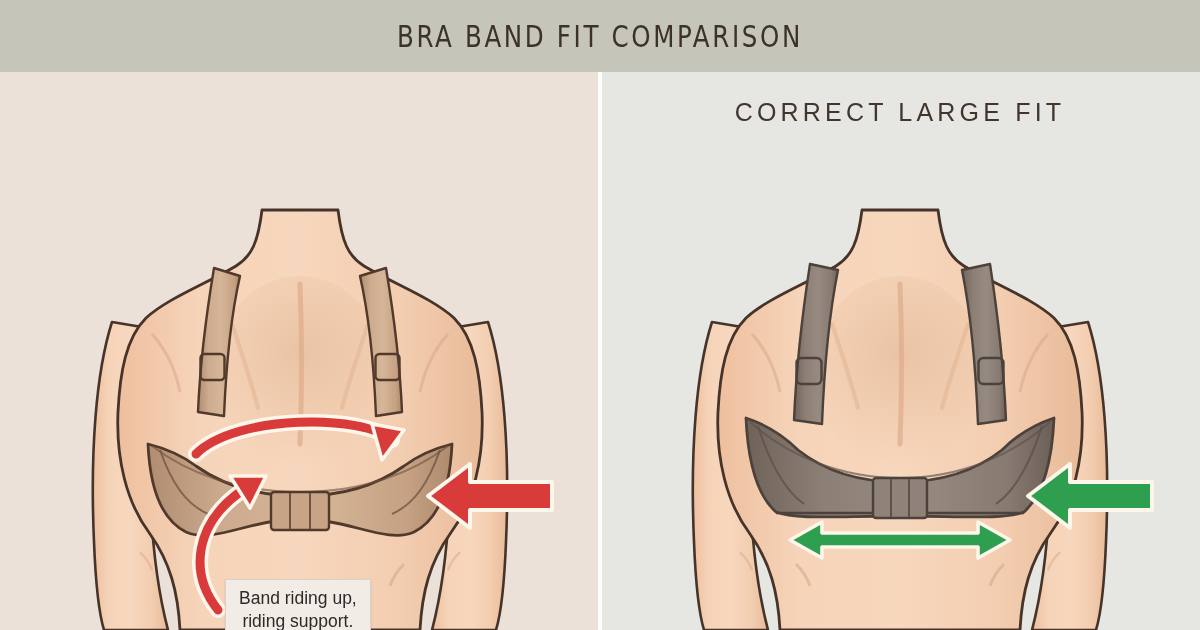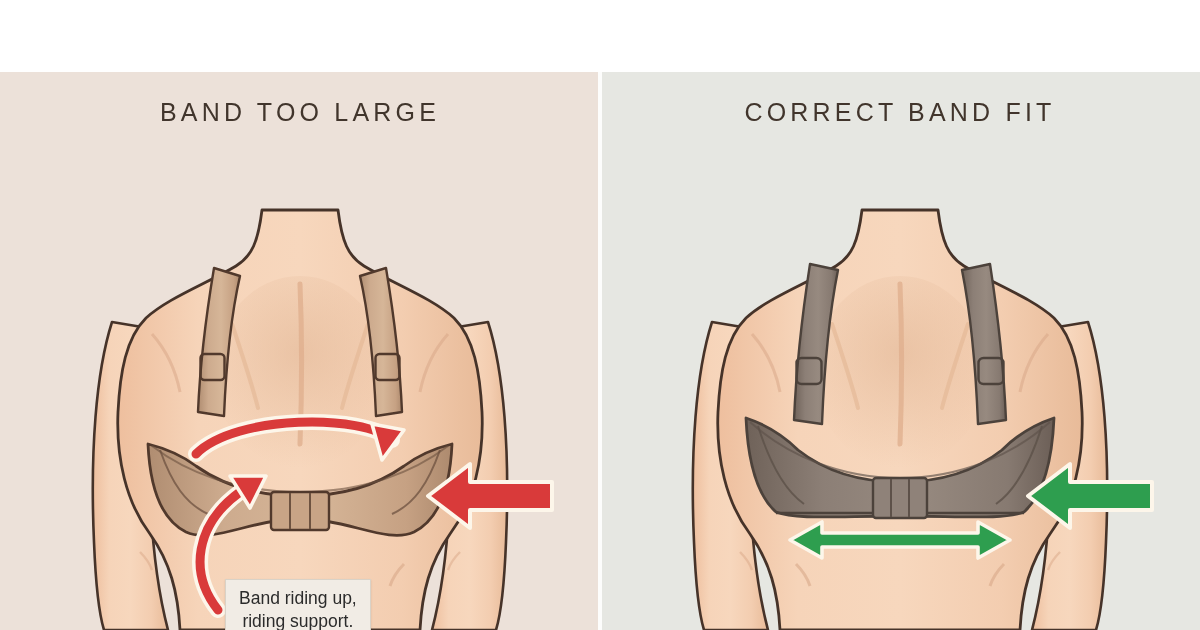--- a/index.html
+++ b/index.html
@@ -41,20 +41,23 @@
   }
   .callout .line{display:block;white-space:nowrap;}
 
   .callout-left{left:225px;top:507px;}
 </style>
 </head>
 <body>
 
 <div id="root">
 
+  <div class="header">
+    <div class="header-title">BRA BAND FIT COMPARISON</div>
+  </div>
 
   <div class="panel panel-left">
 
     <div class="figure">
       <svg viewBox="0 0 600 558" xmlns="http://www.w3.org/2000/svg">
         <defs>
           <linearGradient id="skinL" x1="0" y1="0" x2="1" y2="0">
             <stop offset="0%" stop-color="#eebf9e"></stop>
             <stop offset="22%" stop-color="#f6d4b9"></stop>
             <stop offset="50%" stop-color="#f7d7bd"></stop>
@@ -141,21 +144,20 @@
           <path d="M218 538 C188 500 196 452 240 420" fill="none" stroke="#d93a3a" stroke-width="9" stroke-linecap="round"></path>
           <path d="M266 404 L230 404 L250 436 Z" fill="#d93a3a" stroke="#fdf6ea" stroke-width="3.6" stroke-linejoin="round"></path>
         </g>
         <g>
           <path d="M440 358 L440 398 L545 398 L545 450 L440 450 L440 490 L418 490 L418 358 Z" transform="translate(0,0) rotate(-90 481 424) scale(1)" fill="none"></path>
           <path d="M428 424 L470 392 L470 410 L552 410 L552 438 L470 438 L470 456 Z" fill="#d93a3a" stroke="#fdf6ea" stroke-width="4" stroke-linejoin="round"></path>
         </g>
       </svg>
     </div>
 
-    <div class="panel-title">BAND TOO LARGE</div>
 
     <div class="callout callout-left">
       <span class="line">Band riding up,</span>
       <span class="line">riding support.</span>
     </div>
 
   </div>
 
   <div class="panel panel-right">
 
@@ -234,18 +236,18 @@
 
         <g>
           <path d="M190 468 L222 450 L222 461 L378 461 L378 450 L410 468 L378 486 L378 475 L222 475 L222 486 Z" fill="#2e9e4f" stroke="#fdf6ea" stroke-width="3.6" stroke-linejoin="round"></path>
         </g>
         <g>
           <path d="M428 424 L470 392 L470 410 L552 410 L552 438 L470 438 L470 456 Z" fill="#2e9e4f" stroke="#fdf6ea" stroke-width="4" stroke-linejoin="round"></path>
         </g>
       </svg>
     </div>
 
-    <div class="panel-title">CORRECT BAND FIT</div>
+    <div class="panel-title">CORRECT LARGE FIT</div>
 
   </div>
 
   <div class="divider"></div>
 </div>
 
 </body></html>

